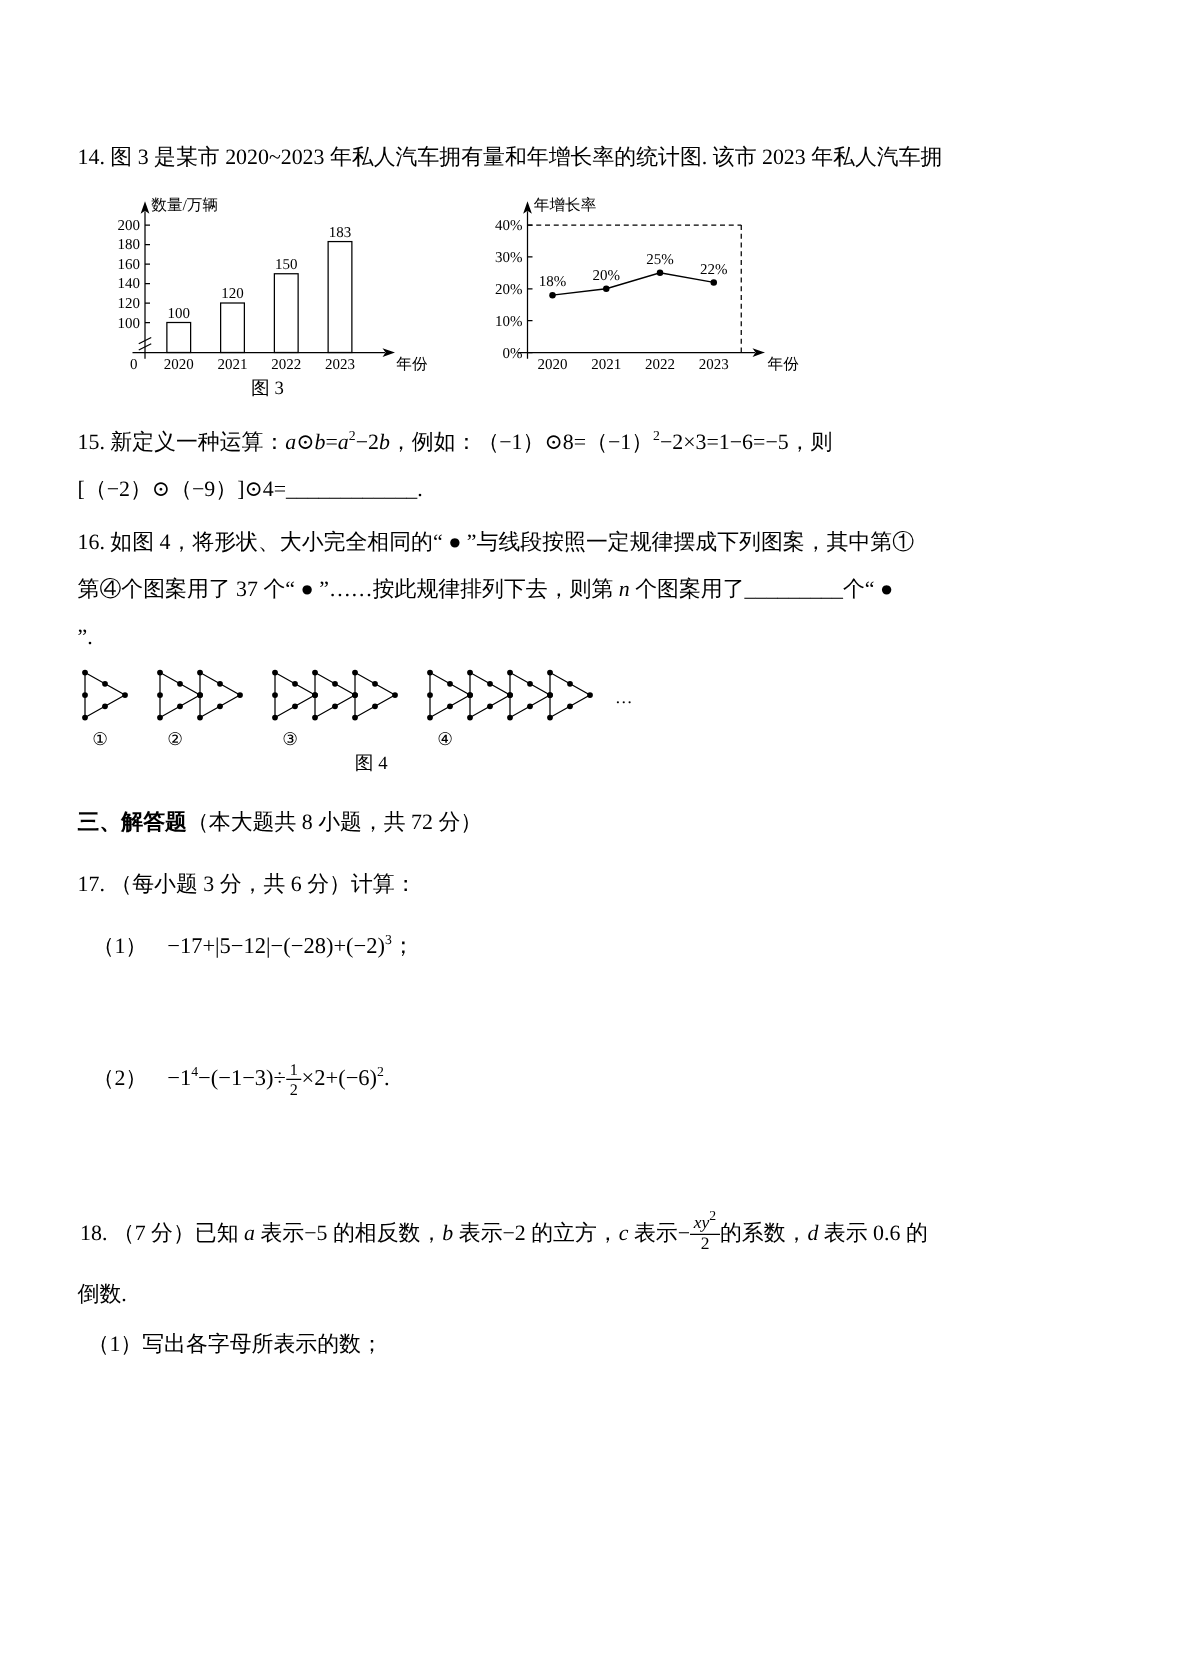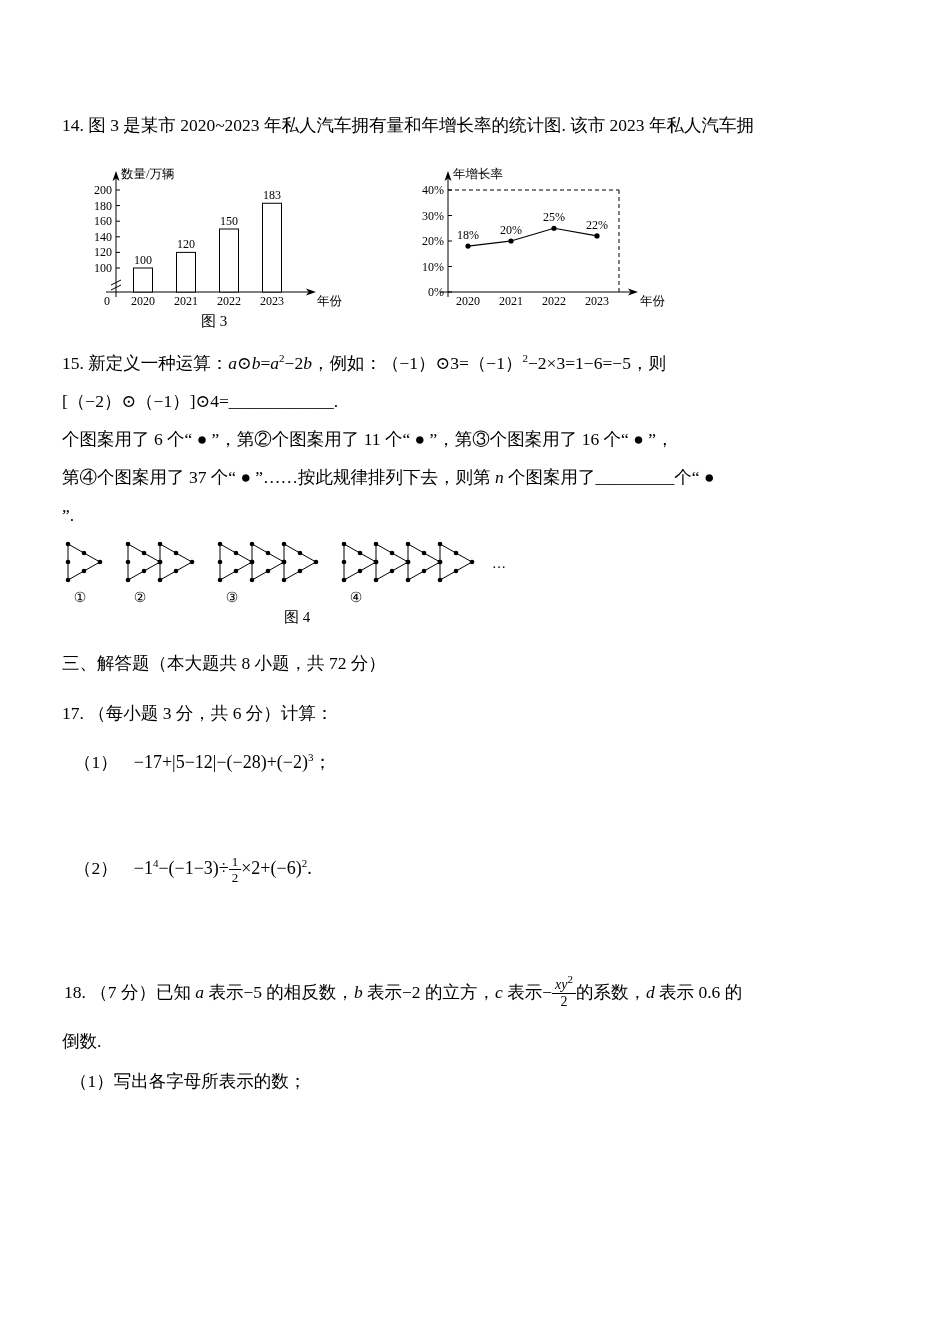--- a/index.html
+++ b/index.html
@@ -7,22 +7,22 @@
   .page{
     width:950px;height:1309px;background:#fff;color:#000;
     padding:106px 56px 0 62px;overflow:hidden;
     font-family:"Liberation Serif","DejaVu Serif",serif;
     font-size:17.5px;
   }
   .tl{line-height:38px;white-space:nowrap}
   .blank{letter-spacing:0}
   i.v{font-style:italic}
   sup{font-size:11px;vertical-align:super;line-height:0}
-  .bold{font-weight:normal}
-  .figrow{display:flex;align-items:flex-start;gap:42px;margin:20px 0 0 6px}
+  .bold{font-weight:bold}
+  .figrow{display:flex;align-items:flex-start;gap:16px;margin:10px 0 0 6px}
   .figcol{display:flex;flex-direction:column;align-items:center}
   .caption{text-align:center;font-size:15px;line-height:18px;margin-top:0}
   svg text{font-family:"Liberation Serif","DejaVu Serif",serif;fill:#000}
   .tick{font-size:12px}
   .axlab{font-size:12.5px}
   .figlab{font-size:14px}
   .q15{margin-top:14px}
   .q16{margin-top:4px}
   #fig4wrap{margin:4px 0 0 0;width:470px}
   .sec{margin-top:18px}
@@ -113,24 +113,24 @@
         <circle cx="152" cy="64.25" r="2.6" fill="#000"></circle>
         <text x="152" y="57.25" class="tick" text-anchor="middle">25%</text>
         <text x="152" y="141" class="tick" text-anchor="middle">2022</text>
         <circle cx="195" cy="71.9" r="2.6" fill="#000"></circle>
         <text x="195" y="64.9" class="tick" text-anchor="middle">22%</text>
         <text x="195" y="141" class="tick" text-anchor="middle">2023</text>
         <text x="238" y="141" class="axlab">年份</text>
       </svg>
   </div>
 
-  <p class="tl q15"><span>15. 新定义一种运算：</span><i class="v">a</i><span>⊙</span><i class="v">b</i><span>=</span><i class="v">a</i><sup>2</sup><span>−2</span><i class="v">b</i><span>，例如：（−1）⊙3=（−1）</span><sup>2</sup><span>−2×3=1−6=−5，则</span></p>
-  <p class="tl"><span>[（−2）⊙（−1）]⊙4=</span><span class="blank">____________</span><span>.</span></p>
-
-  <p class="tl">个图案用了 6 个“ ● ”，第②个图案用了 11 个“ ● ”，第③个图案用了 16 个“ ● ”，</p>
+  <p class="tl q15"><span>15. 新定义一种运算：</span><i class="v">a</i><span>⊙</span><i class="v">b</i><span>=</span><i class="v">a</i><sup>2</sup><span>−2</span><i class="v">b</i><span>，例如：（−1）⊙8=（−1）</span><sup>2</sup><span>−2×3=1−6=−5，则</span></p>
+  <p class="tl"><span>[（−2）⊙（−9）]⊙4=</span><span class="blank">____________</span><span>.</span></p>
+
+  <p class="tl q16">16. 如图 4，将形状、大小完全相同的“ ● ”与线段按照一定规律摆成下列图案，其中第①</p>
   <p class="tl"><span>第④个图案用了 37 个“ ● ”……按此规律排列下去，则第 </span><i class="v">n</i><span> 个图案用了</span><span class="blank">_________</span><span>个“ ●</span></p>
   <p class="tl">”.</p>
 
   <div id="fig4wrap" class="figcol">
     <svg id="fig4svg" width="470" height="70">
         <polygon points="6,6 6,42 38,24" fill="none" stroke="#000"></polygon>
         <circle cx="6" cy="6" r="2.3" fill="#000"></circle>
         <circle cx="6" cy="42" r="2.3" fill="#000"></circle>
         <circle cx="38" cy="24" r="2.3" fill="#000"></circle>
         <circle cx="6" cy="24" r="2.3" fill="#000"></circle>

